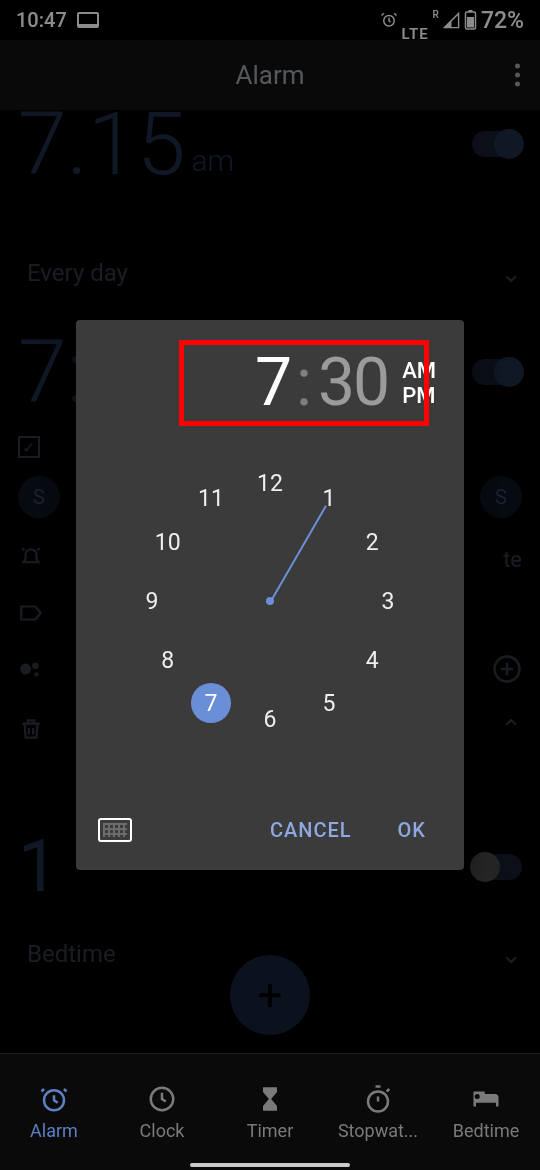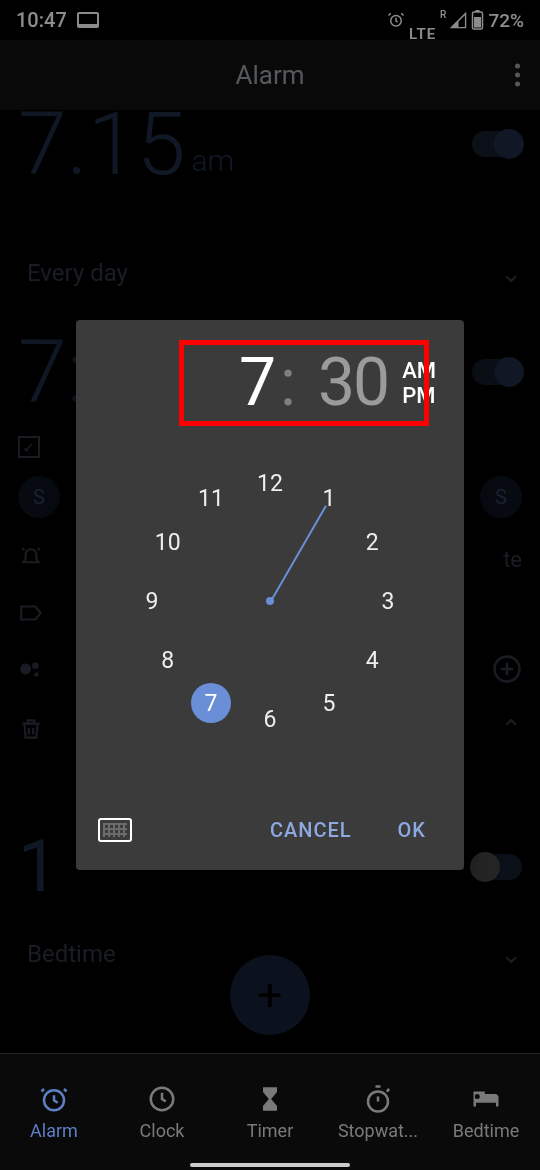--- a/index.html
+++ b/index.html
@@ -2,21 +2,21 @@
 <html><head>
 <meta charset="utf-8">
 <style>
   * { box-sizing: border-box; margin: 0; padding: 0; font-family: Roboto, Arial, sans-serif; }
   html, body { width: 540px; height: 1170px; background: #000; color: #fff; overflow: hidden; position: relative; }
 
   
   .status-bar { height: 40px; display: flex; justify-content: space-between; align-items: center; padding: 0 16px; font-size: 20px; font-weight: 500; }
   .status-left { display: flex; align-items: center; gap: 10px; }
   .status-right { display: flex; align-items: center; gap: 4px; font-size: 16px; }
-  .status-right span.pct { font-size: 19px; font-weight: 500; }
+  .status-right span.pct { font-size: 23px; font-weight: 500; }
   .laptop-icon { width:22px; height:16px; border:2px solid #fff; border-bottom-width:4px; border-radius:2px; }
 
   
   .app-header { height: 70px; display: flex; align-items: center; justify-content: center; position: relative; background:#121212; }
   .app-header .title { color: #9aa0a6; font-size: 26px; }
   .menu-dots { position: absolute; right: 20px; top: 50%; transform: translateY(-50%); color:#9aa0a6; display:flex; flex-direction:column; gap:4px; }
   .menu-dots i { width:5px; height:5px; background:#9aa0a6; border-radius:50%; display:block; }
 
   
   .bg-content { position: absolute; left:0; right:0; top:110px; bottom:117px; padding: 0 18px; color:#4a5a7a; overflow:hidden; }
@@ -41,21 +41,21 @@
   .fab { position:absolute; left:50%; transform:translateX(-50%); bottom:18px; width:80px; height:80px; border-radius:50%; background:#2a4570; display:flex; align-items:center; justify-content:center; font-size:44px; color:#000; }
   .highlight-box { position:absolute; border:5px solid red; pointer-events:none; }
 
   
   .overlay { position:absolute; left:0; top:0; width:540px; height:1170px; background:rgba(0,0,0,0.45); }
   .dialog { position:absolute; left:76px; top:320px; width:388px; height:550px; background:#3b3b3b; border-radius:4px; box-shadow:0 8px 30px rgba(0,0,0,0.6); padding:24px 16px 16px 16px; }
   .time-display { display:flex; align-items:center; justify-content:flex-end; gap:8px; padding-right:12px; }
   .time-display .hh, .time-display .mm { font-size:66px; font-weight:400; letter-spacing:-2px; }
   .time-display .hh { color:#fff; }
   .time-display .colon { font-size:66px; color:#7f7f7f; margin:0 -2px; }
-  .time-display .mm { color:#9b9b9b;margin-left:16px; }
+  .time-display .mm { color:#9b9b9b; }
   .ampm-col { display:flex; flex-direction:column; margin-left:6px; }
   .ampm-col span { font-size:22px; font-weight:500; }
   .ampm-col .am { color:#fff; }
   .ampm-col .pm { color:#ffffff; }
   .clock-face { position:relative; width:280px; height:280px; margin:40px auto 0 auto; }
   .clock-num { position:absolute; width:40px; height:40px; display:flex; align-items:center; justify-content:center; font-size:23px; color:#eee; border-radius:50%; transform:translate(-50%,-50%); }
   .clock-num.selected { background:#6a8fd6; color:#fff; }
   .clock-hand { position:absolute; left:50%; top:50%; width:2px; height:110px; background:#6a8fd6; transform-origin: top center; }
   .clock-center { position:absolute; left:50%; top:50%; width:8px; height:8px; background:#6a8fd6; border-radius:50%; transform:translate(-50%,-50%); }
   .dialog-actions { position:absolute; bottom:18px; left:0; right:0; display:flex; align-items:center; padding:0 22px;gap:14px; }

